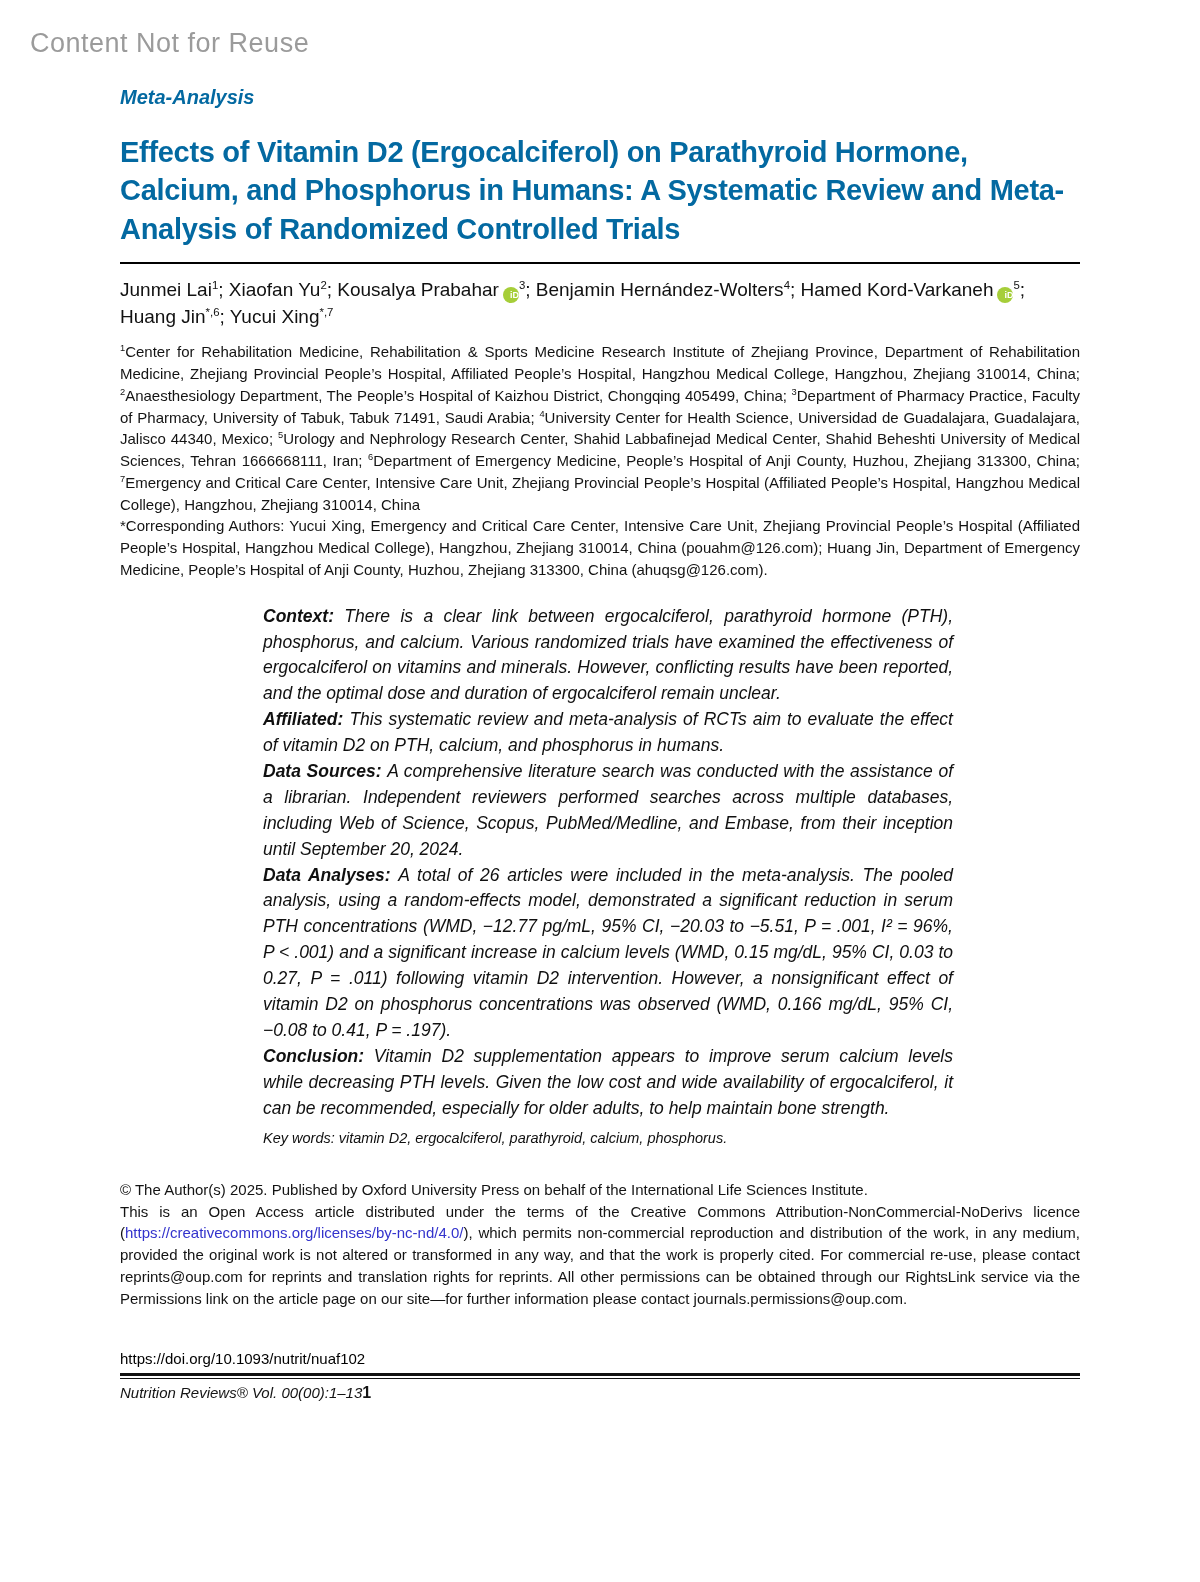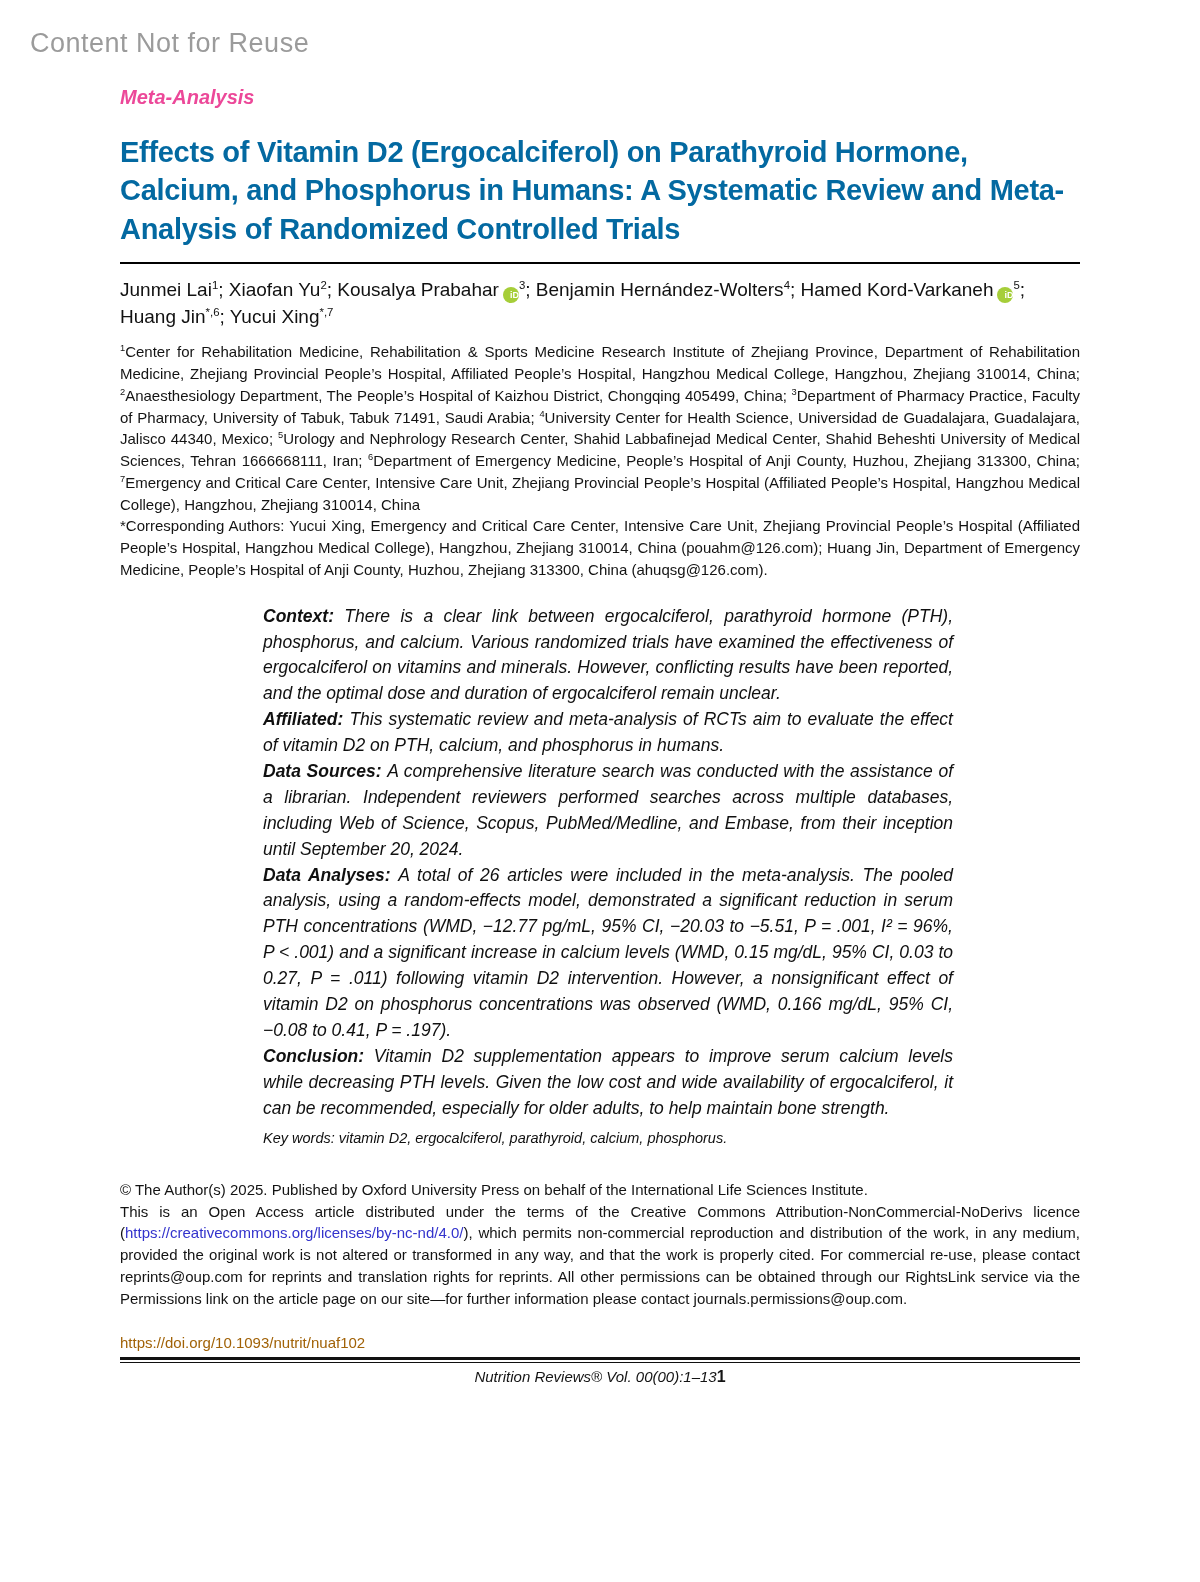--- a/index.html
+++ b/index.html
@@ -25,21 +25,21 @@
     position: absolute;
     left: 120px; top: 0;
     width: 960px;
   }
 
   .article-type {
     margin-top: 86px;
     font-size: 20px;
     font-weight: bold;
     font-style: italic;
-    color: #ec4899;
+    color: #0369a1;
   }
 
   .title {
     margin: 24px 0 0 0;
     font-size: 29px;
     line-height: 1.32;
     font-weight: bold;
     letter-spacing: -0.3px;
     color: #0369a1;
   }
@@ -104,36 +104,36 @@
     margin-top: 30px;
     font-size: 15px;
     line-height: 1.45;
     text-align: justify;
     color: #131313;
   }
   .copyright p { margin: 0; }
   .link { text-decoration: none; }
 
   .doi {
-    margin-top: 25px;
+    margin-top: 41px;
     font-size: 15px;
-    color: #a16207;
+    color: #000000;
   }
 
   .footer-rule {
     margin-top: 6px;
     height: 2px;
     border-top: 3px solid #111;
     border-bottom: 1px solid #111;
   }
 
   .footer {
     margin-top: 5px;
     display: flex;
-    justify-content: center;
+    justify-content: flex-start;
     align-items: baseline;
     font-size: 15px;
   }
   .journal { font-style: italic; }
   .pageno { font-weight: bold; font-size: 16px; }
 </style>
 </head>
 <body>
 
 <div class="page">

